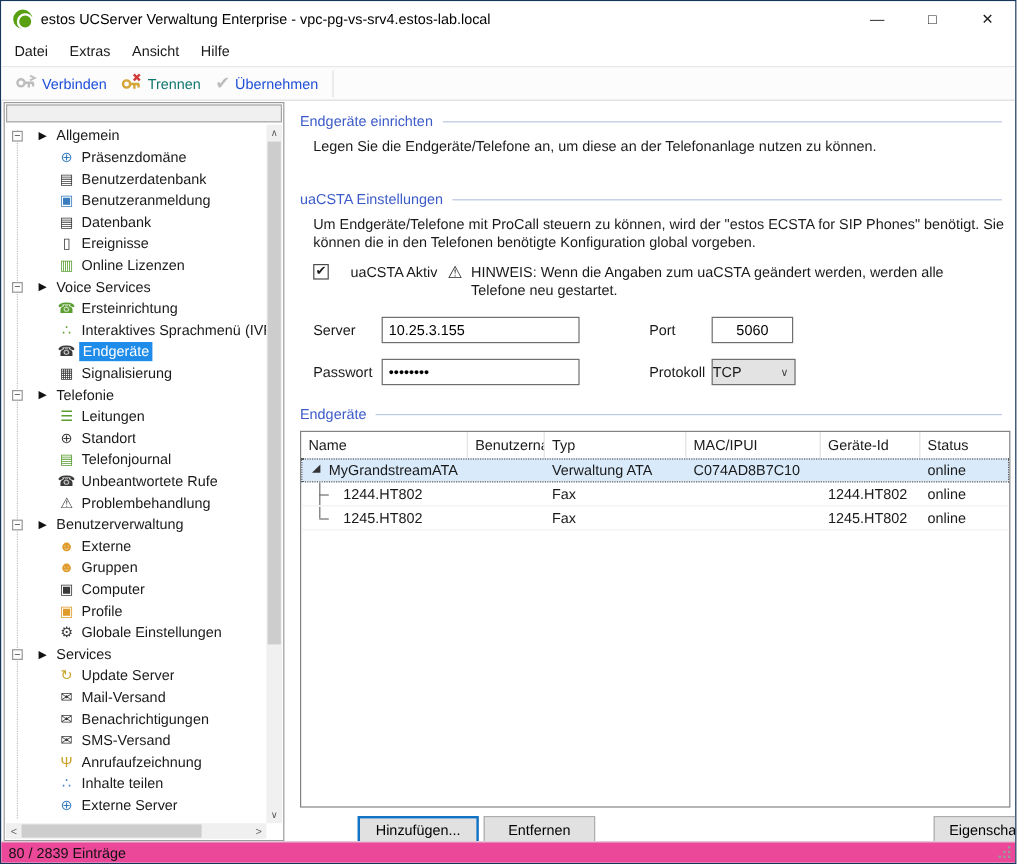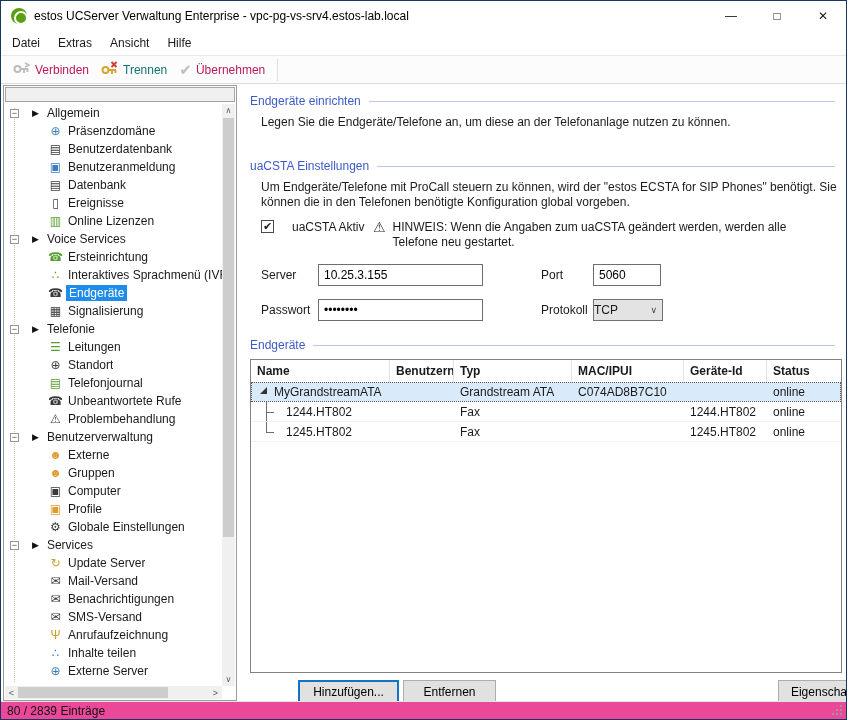--- a/index.html
+++ b/index.html
@@ -16,21 +16,21 @@
   .win-btns { margin-left:auto; display:flex; height:100%; }
   .win-btn { width:46px; height:100%; display:flex; align-items:center; justify-content:center; font-size:12px; color:#1a1a1a; cursor:default; }
 
   
   .menubar { height:24px; display:flex; align-items:center; padding-left:2px; background:#fff; flex:0 0 auto; }
   .menu-item { padding:3px 9px; font-size:12px; color:#1a1a1a; }
 
   
   .toolbar { height:29px; display:flex; align-items:center; background:#fcfcfc; border-top:1px solid #e8e8e8; border-bottom:1px solid #dcdcdc; padding-left:6px; flex:0 0 auto; }
   .tbtn { display:flex; align-items:center; gap:4px; padding:3px 6px; font-size:12px; }
-  .tbtn.disabled .tlbl { color:#be185d; }
+  .tbtn.disabled .tlbl { color:#1d4ed8; }
   .tbtn .tlbl { color:#0f766e; }
   .tb-check { font-size:15px; color:#bdbdbd; line-height:1; }
   .tb-sep { width:1px; height:22px; background:#e0e0e0; margin:0 6px; }
   .filter-wrap { display:flex; align-items:center; gap:6px; border:1px solid #e6e6e6; padding:2px 6px 2px 4px; height:25px; }
   .filter-label { color:#9b9b9b; font-size:12px; }
   .filter-input { width:238px; height:19px; border:1px solid #cfd6de; font-size:12px; padding:0 3px; outline:none; }
 
   
   .content { flex:1 1 auto; display:flex; min-height:0; }
 
@@ -68,28 +68,28 @@
   .cbwrap { width:112px; display:flex; align-items:flex-start; gap:6px; }
   .checkbox { width:13px; height:13px; border:1px solid #4a4a4a; background:#fff; font-size:11px; line-height:11px; text-align:center; color:#222; flex:0 0 auto; }
   .cblabel { font-size:12px;margin-left:12px; }
   .hint { display:flex; gap:7px; width:430px; }
   .warn-glyph { font-size:14px; line-height:14px; color:#2a2a2a; flex:0 0 auto; }
   .hint-text { font-size:12px; line-height:15px; }
 
   .form { margin:14px 0 0 11px; display:grid; grid-template-columns:57px 165px 58px 52px auto; row-gap:13px; align-items:center; }
   .flabel { font-size:12px; }
   .finput { height:22px; border:1px solid #6e6e6e; font-size:12px; padding:0 5px; width:165px; outline:none; }
-  .finput.small { width:68px; }
+  .finput.small { width:68px;text-align:center; }
   .fselect { width:70px; height:22px; border:1px solid #707070; background:#e3e3e3; display:flex; align-items:center; padding-left:0; font-size:12px; position:relative; }
   .fselect .chev { position:absolute; right:5px; font-size:9px; color:#444; }
 
   .sect3 { margin-top:17px; }
   .dtable { margin-top:7px; width:592px; height:314px; border:1px solid #828282; background:#fff; display:flex; flex-direction:column; }
   .thead { display:grid; grid-template-columns:139px 64px 118px 112px 83px 1fr; height:22px; flex:0 0 auto; }
-  .th { display:flex; align-items:center; padding-left:6px; font-size:12px; color:#1a1a1a; border-right:1px solid #e2e2e2; overflow:hidden; white-space:nowrap;font-weight:bold; }
+  .th { display:flex; align-items:center; padding-left:6px; font-size:12px; color:#1a1a1a; border-right:1px solid #e2e2e2; overflow:hidden; white-space:nowrap; }
   .th:last-child { border-right:none; }
   .drow { display:grid; grid-template-columns:139px 64px 118px 112px 83px 1fr; height:20px; flex:0 0 auto; border-bottom:1px solid #f2f2f2; }
   .td { display:flex; align-items:center; padding-left:6px; font-size:12px; white-space:nowrap; overflow:hidden; }
   .drow.sel { background:#d9eafb; outline:1px dotted #5a5a5a; outline-offset:-1px; }
   .tri-exp { width:0; height:0; border-left:7px solid transparent; border-bottom:7px solid #333; margin:0 7px 2px 3px; flex:0 0 auto; }
   .conn { width:11px; height:100%; position:relative; margin-left:9px; margin-right:9px; flex:0 0 auto; }
   .conn::before { content:""; position:absolute; left:0; top:0; bottom:0; border-left:1px solid #6e6e6e; }
   .conn.last::before { bottom:9px; }
   .conn::after { content:""; position:absolute; left:0; top:10px; width:8px; border-top:1px solid #6e6e6e; }
   .tfiller { flex:1 1 auto; }
@@ -359,21 +359,21 @@
           <div class="th">MAC/IPUI</div>
           <div class="th">Geräte-Id</div>
           <div class="th">Status</div>
         </div>
         <div class="drow sel">
           <div class="td">
               <span class="tri-exp"></span>
               <span>MyGrandstreamATA</span>
             </div>
           <div class="td"></div>
-          <div class="td">Grandstream ATA</div>
+          <div class="td">Verwaltung ATA</div>
           <div class="td">C074AD8B7C10</div>
           <div class="td"></div>
           <div class="td">online</div>
         </div>
         <div class="drow">
           <div class="td">
               <span class="conn"></span>
               <span>1244.HT802</span>
             </div>
           <div class="td"></div>

